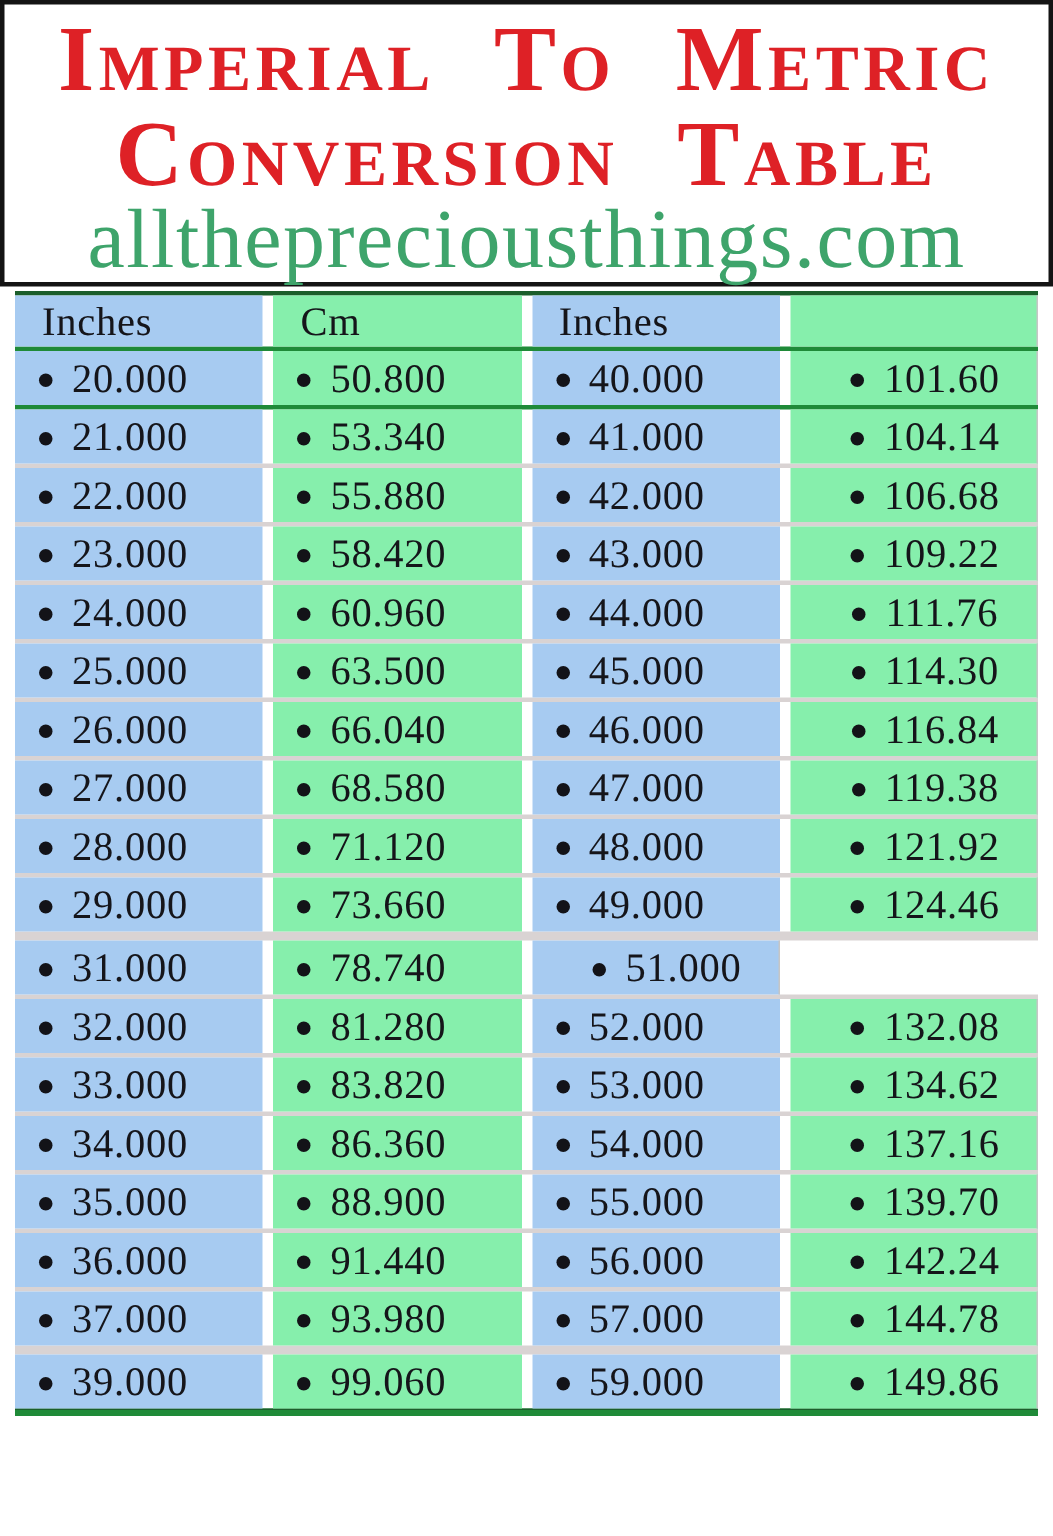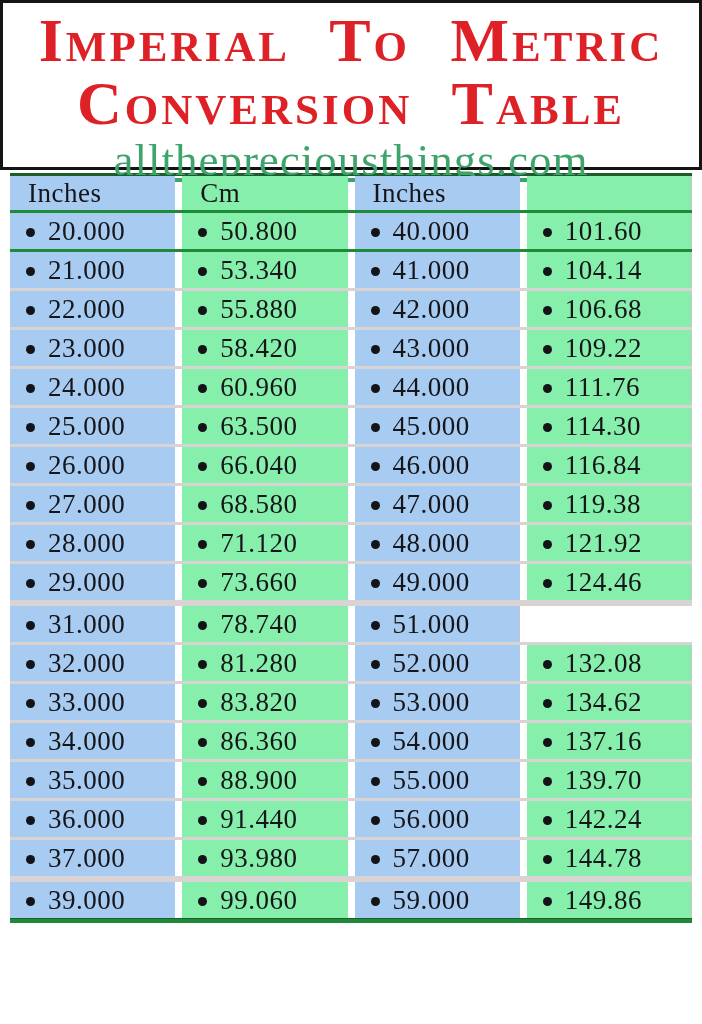--- a/index.html
+++ b/index.html
@@ -12,42 +12,41 @@
     height: 1024px;
     font-family: "Liberation Serif", "DejaVu Serif", serif;
     color: var(--text, #15151a);
     overflow: hidden;
   }
 
   
   .header-box {
     box-sizing: border-box;
     width: 702px;
-    height: 170px;
+    height: 191px;
     border: 3px solid var(--border-black, #141414);
     background: #ffffff;
     text-align: center;
     padding-top: 6px;
   }
   .title {
     color: var(--red-title, #de2126);
     font-variant: small-caps;
     font-weight: bold;
     font-size: 62px;
     line-height: 63px;
     letter-spacing: 3px;
     word-spacing: 22px;
     white-space: nowrap;
   }
   .website {
     color: var(--green-text, #3ea46b);
-    font-size: 45px;
+    font-size: 56px;
     line-height: 50px;
     letter-spacing: 1px;
-    text-decoration: underline;
   }
 
   
   .conv-table {
     margin: 3px 10px 16px 10px;
     width: 682px;
     border-top: 3px solid var(--dark-green, #1b5e2b);
   }
   .row {
     display: grid;
@@ -77,21 +76,21 @@
   
   .cell + .cell::before {
     content: "";
     position: absolute;
     left: -4px;
     top: 0;
     height: 100%;
     width: 1px;
     background: var(--grid-line, #c6c6c6);
   }
-  .row .cell:last-child { border-right: 1px solid var(--grid-line, #c6c6c6); }
+  .row .cell:last-child { border-right: 1px solid var(--grid-line, #c6c6c6); justify-content: center; }
 
   
   .sep {
     height: 3px;
     background: var(--row-sep, #d9d3d3);
   }
   .sep.green { background: var(--green-line, #1f8a38); }
   .bottom-line {
     height: 5px;
     background: var(--green-line, #1f8a38);

